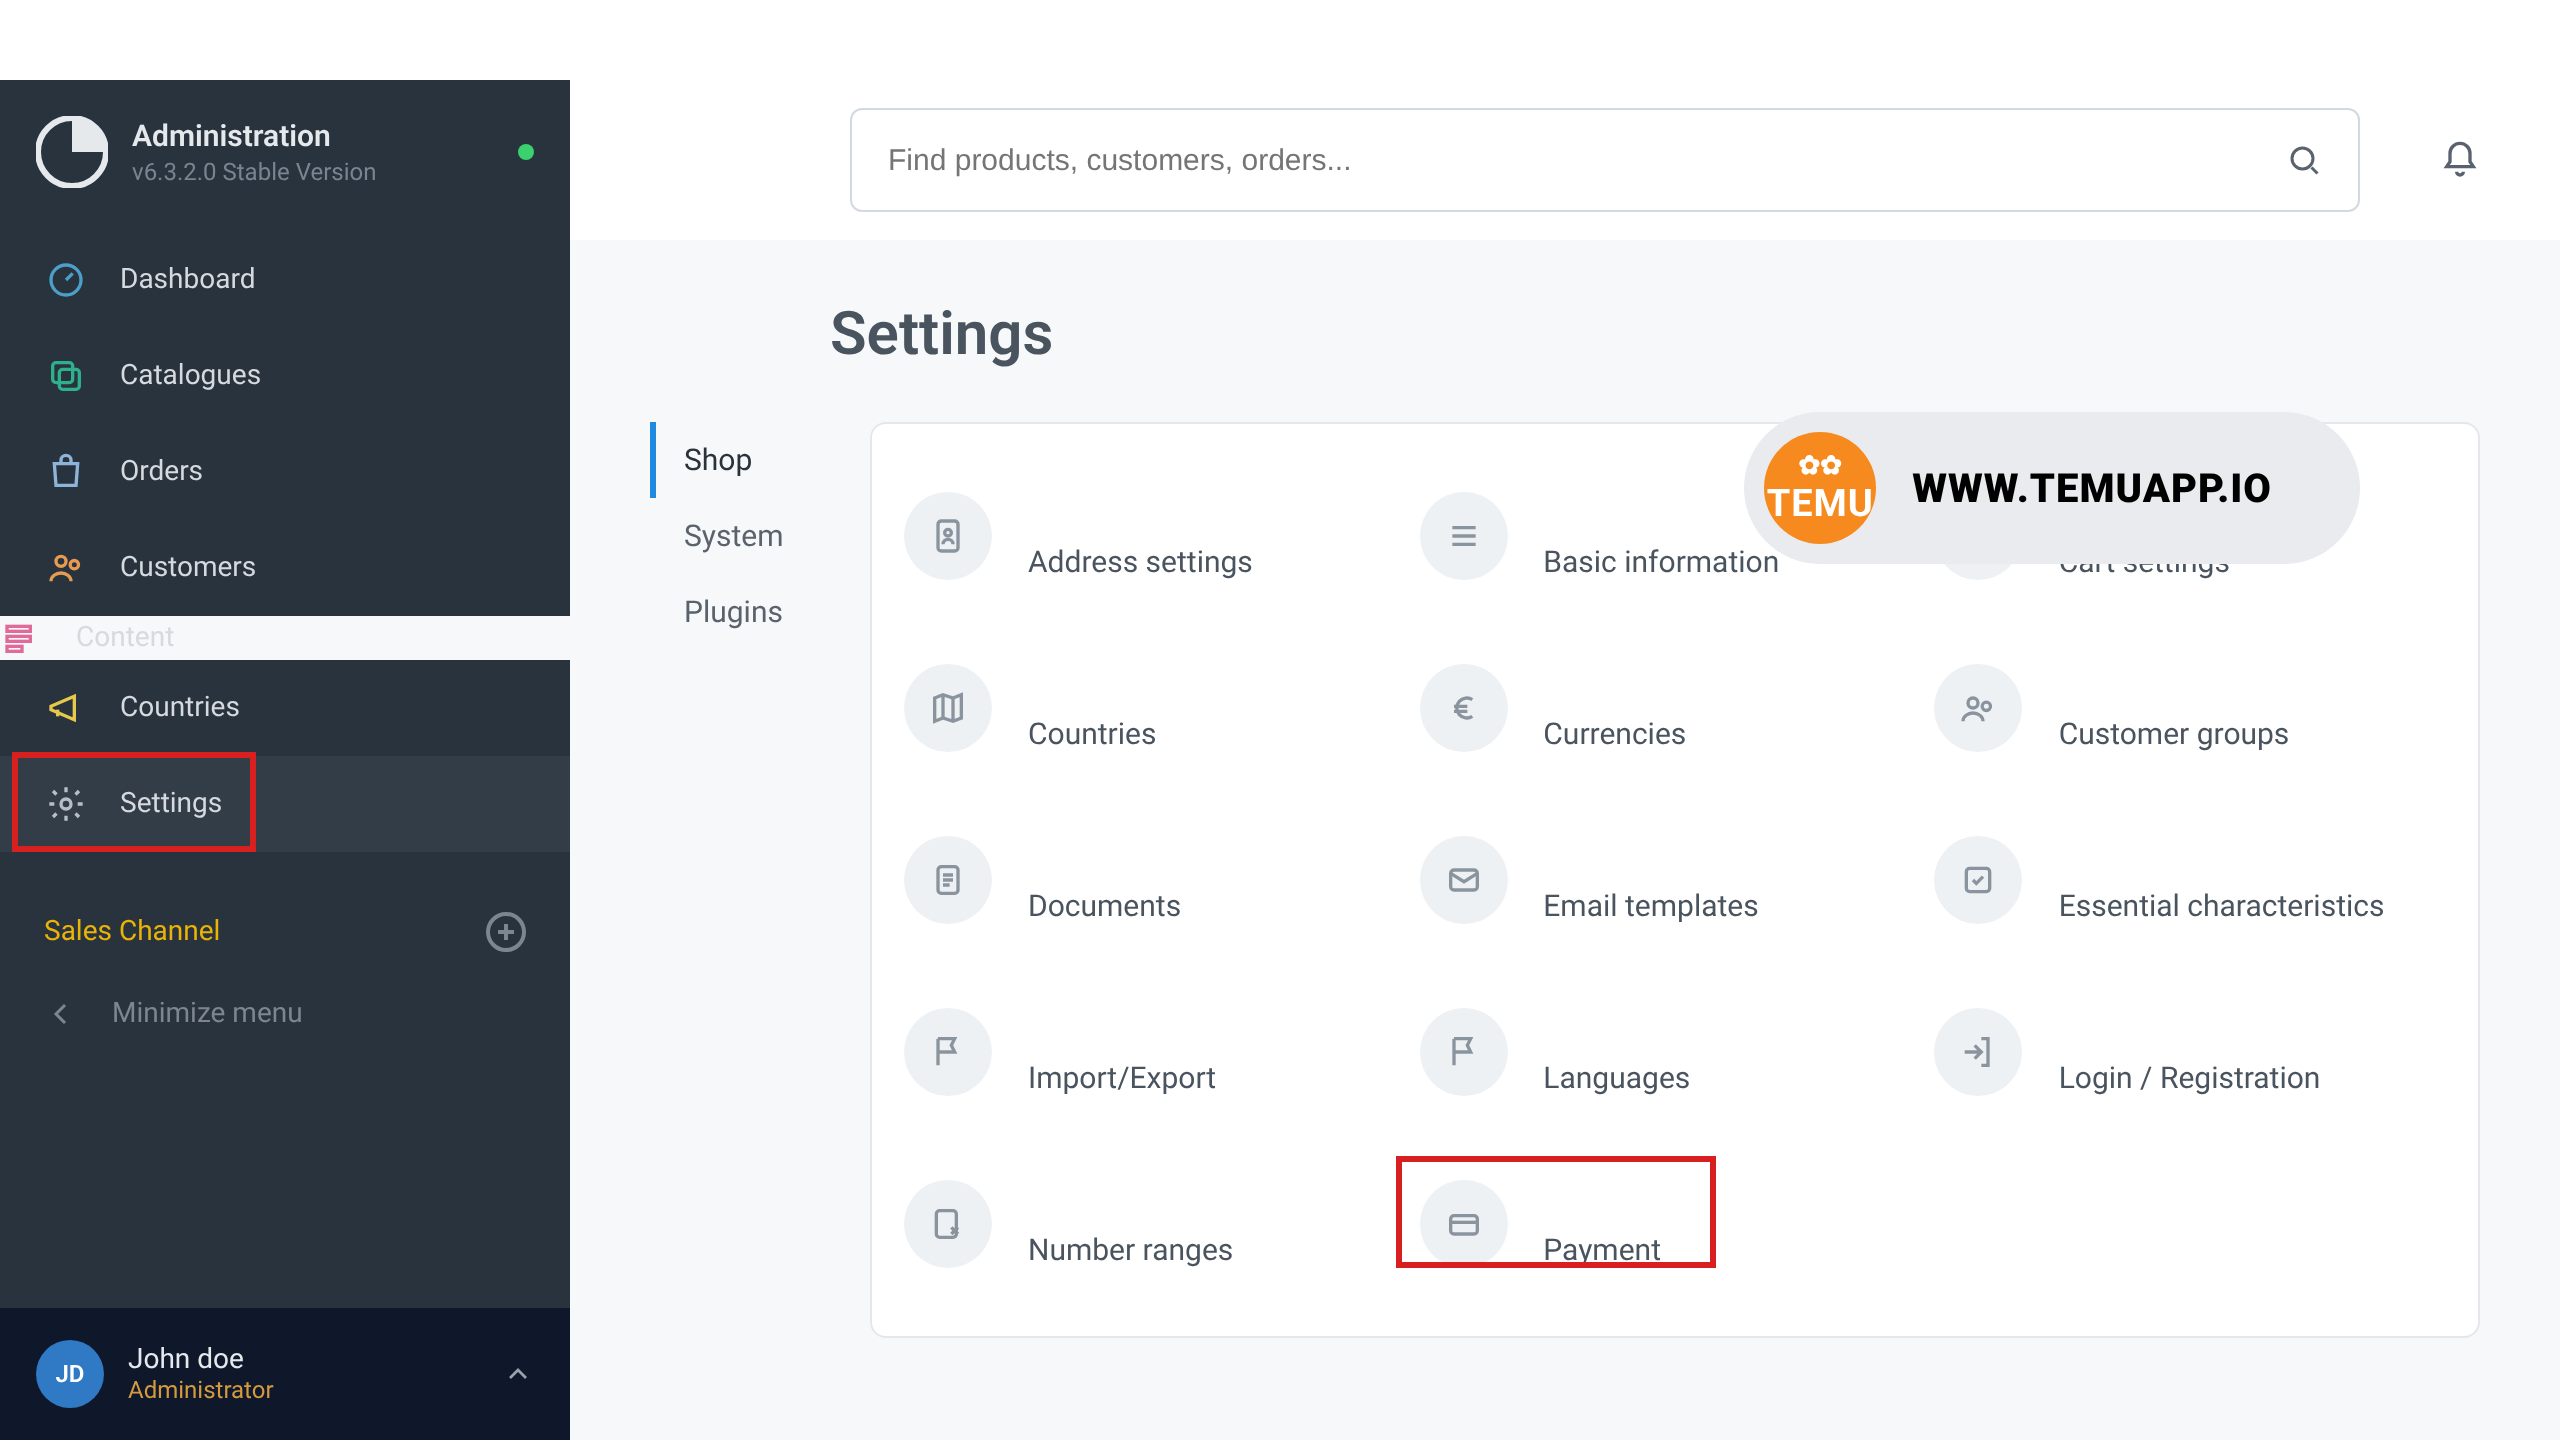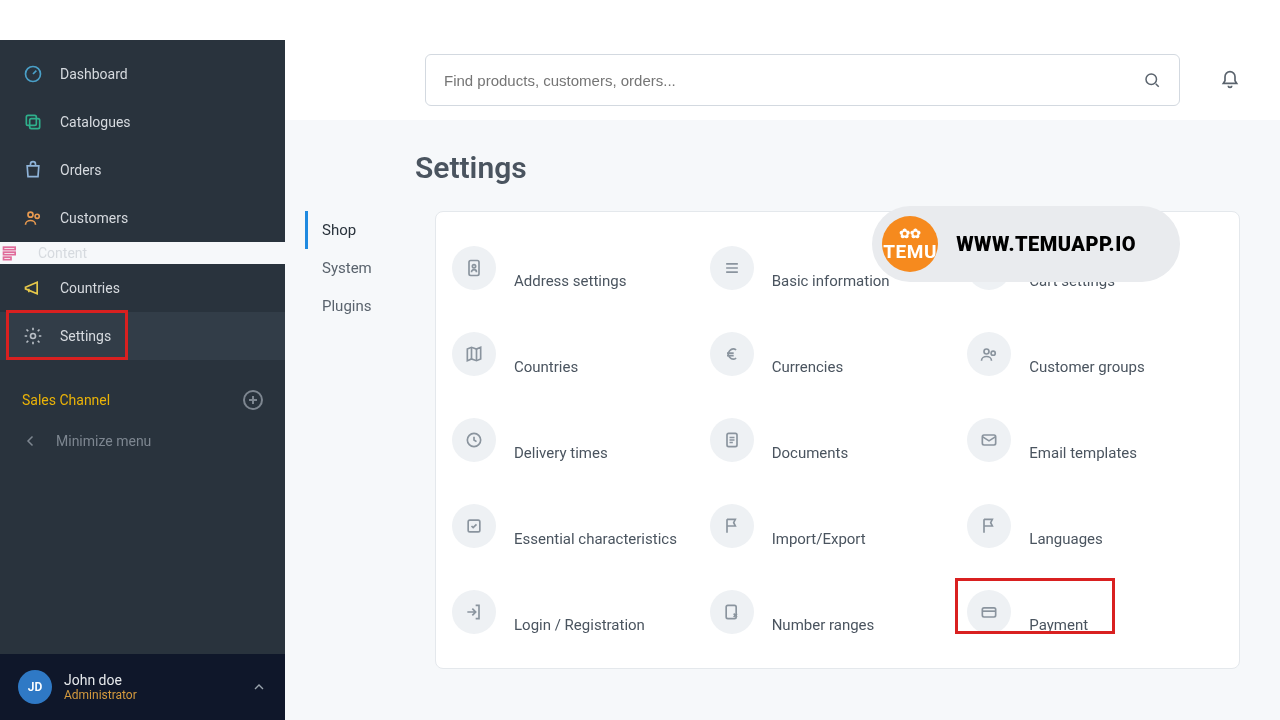--- a/index.html
+++ b/index.html
@@ -38,39 +38,52 @@
   .main { flex:1; background:#fff; display:flex; flex-direction:column; overflow:hidden;}
   .topbar { display:flex; align-items:center; padding:14px 40px 14px 40px; gap:40px;}
   .search { flex:0 1 760px; margin-left:100px; height:52px; border:1px solid #d3d9e0; border-radius:6px; display:flex; align-items:center; padding:0 18px; color:#8a949e; font-size:15px;}
   .search input { border:none; outline:none; flex:1; font-size:15px; color:#333;}
   .bell { margin-left:auto; color:#5a636d;}
   .content { flex:1; background:#f6f8fa; padding:0; overflow:auto; position:relative;}
   .content-inner { padding:30px 30px 30px 20px; position:relative;}
   .page-title { font-size:30px; font-weight:600; color:#4a545f; margin-left:110px; margin-bottom:26px;}
   .settings-wrap { display:flex; gap:20px; position:relative;}
   .tabs { width:110px; padding-left:0;}
-  .tab { padding:10px 14px; color:#5a636d; cursor:pointer; border-left:3px solid transparent; font-size:15px;}
+  .tab { padding:10px 14px; color:#5a636d; cursor:pointer; border-left:3px solid transparent; font-size:15px;margin-left:20px;}
   .tab.active { border-left-color:#1f8ae0; color:#2a333c;}
   .card { flex:1; background:#fff; border:1px solid #e4e8ec; border-radius:8px; padding:30px 30px 30px 10px; margin-right:10px;}
   .grid { display:grid; grid-template-columns:repeat(3, 1fr); row-gap:34px; column-gap:10px;}
   .tile { display:flex; align-items:flex-end; gap:18px; cursor:pointer; padding:4px 6px; position:relative;}
   .tile .ticon { width:44px; height:44px; border-radius:50%; background:#eef1f4; display:flex; align-items:center; justify-content:center; color:#8a949e; flex-shrink:0;}
   .tile .tlabel { color:#4a545f; font-size:15px;}
   .watermark { position:absolute; top:166px; right:100px; background:#e9ebee; border-radius:40px; padding:10px 44px 10px 10px; display:flex; align-items:center; gap:18px; z-index:5;}
   .wm-circle { width:56px; height:56px; border-radius:50%; background:#f68a1e; color:#fff; display:flex; flex-direction:column; align-items:center; justify-content:center; font-weight:700; font-size:10px; line-height:1;}
   .wm-circle .big{ font-size:19px; letter-spacing:0.5px; margin-top:2px;}
   .wm-text { font-weight:900; font-size:20px; letter-spacing:0.5px; color:#000;}
   svg { display:block; }
 </style>
 </head>
 <body>
 
 <div class="app">
 
   <aside class="sidebar">
+    <div class="sb-header">
+      <div class="logo">
+        <svg viewBox="0 0 36 36">
+            <circle cx="18" cy="18" r="17" fill="none" stroke="#e6e9ec" stroke-width="3"></circle>
+            <path d="M18 1 A17 17 0 0 1 35 18 L18 18 Z" fill="#e6e9ec"></path>
+          </svg>
+      </div>
+      <div class="sb-title">
+        <div class="h">Administration</div>
+        <div class="v">v6.3.2.0 Stable Version</div>
+      </div>
+      <div class="status-dot"></div>
+    </div>
 
     <nav class="nav">
       <div class="nav-item dashboard">
         <span class="nicon">
             <svg width="20" height="20" viewBox="0 0 24 24" fill="none" stroke="currentColor" stroke-width="2">
               <circle cx="12" cy="12" r="9"></circle>
               <path d="M12 12l4-4"></path>
             </svg>
           </span>
         <span>Dashboard</span>
@@ -251,29 +264,20 @@
                       <circle cx="17" cy="11" r="2.5"></circle>
                       <path d="M3 20c0-3 3-5 6-5s6 2 6 5"></path>
                     </svg>
                   </span>
                 <span class="tlabel">Customer groups</span>
               </div>
 
               <div class="tile">
                 <span class="ticon">
                     <svg width="20" height="20" viewBox="0 0 24 24" fill="none" stroke="currentColor" stroke-width="2">
-                      <circle cx="12" cy="12" r="8"></circle>
-                      <path d="M12 8v4l3 2"></path>
-                    </svg>
-                  </span>
-                <span class="tlabel">Delivery times</span>
-              </div>
-              <div class="tile">
-                <span class="ticon">
-                    <svg width="20" height="20" viewBox="0 0 24 24" fill="none" stroke="currentColor" stroke-width="2">
                       <rect x="6" y="4" width="12" height="16" rx="2"></rect>
                       <path d="M9 9h6M9 12h6M9 15h4"></path>
                     </svg>
                   </span>
                 <span class="tlabel">Documents</span>
               </div>
               <div class="tile">
                 <span class="ticon">
                     <svg width="20" height="20" viewBox="0 0 24 24" fill="none" stroke="currentColor" stroke-width="2">
                       <rect x="4" y="6" width="16" height="12" rx="2"></rect>

